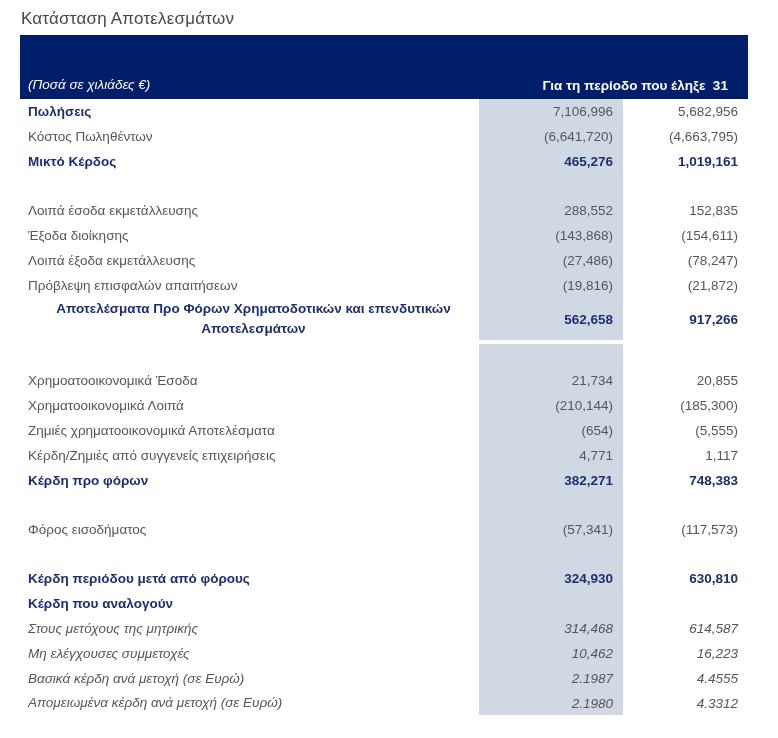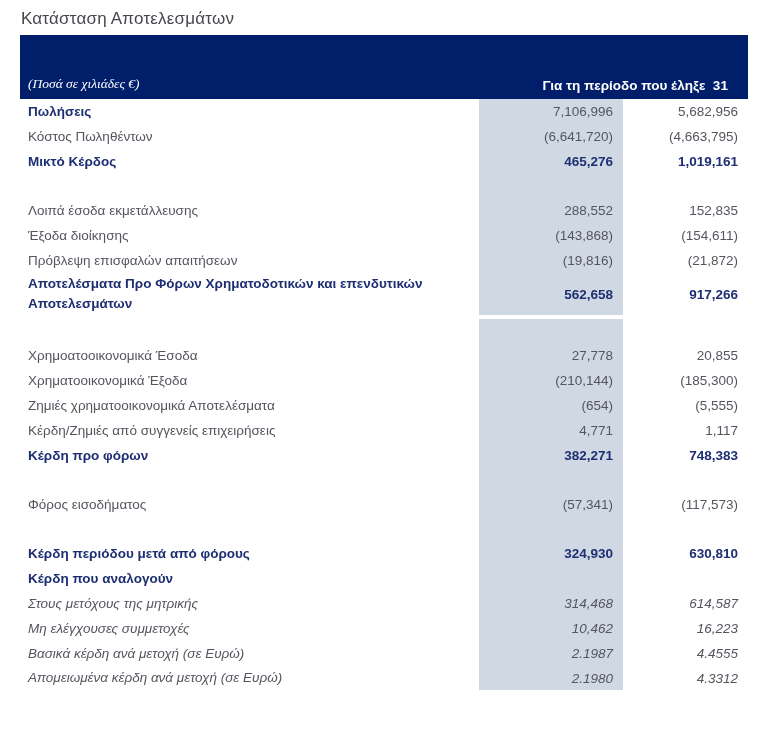--- a/index.html
+++ b/index.html
@@ -18,21 +18,21 @@
 
   
   .thead {
     background:var(--header-bg,#001e6a); color:#ffffff;
     height:64px; display:flex;
   }
   .th-left {
     flex:1; display:flex; align-items:flex-end;
     padding:0 0 7px 8px;
   }
-  .units { font-style:italic; font-size:13.5px;font-family:Liberation Serif, serif; }
+  .units { font-style:italic; font-size:13.5px; }
   .th-right {
     width:251px; display:flex; flex-direction:column;
     justify-content:space-between; padding-top:21px;
   }
   .th-period {
     font-weight:bold; font-size:13.5px; line-height:1.5;
     padding-left:8px; white-space:pre-wrap;
   }
   .th-years { display:flex; font-weight:bold; font-size:14px; padding-bottom:7px; }
   .y2025 { width:126px; text-align:right; padding-right:10px; }
@@ -58,21 +58,21 @@
   .row-bold-label .cell-label { font-weight:bold; color:var(--bold-color,#1d2e73); }
   .row-total .cell-label,
   .row-total .cell-2025,
   .row-total .cell-2024 { font-weight:bold; color:var(--bold-color,#1d2e73); }
   .row-italic .cell-label,
   .row-italic .cell-2025,
   .row-italic .cell-2024 { font-style:italic; }
   .kind-blank { height:24px; }
   .kind-gap { height:4px; }
   .kind-gap .cell-2025 { background:#ffffff; }
-  .row-twoline { height:42px; }
+  .row-twoline { height:42px;text-align:center; }
   .row-twoline .label-text { max-width:448px; }
   .row-last { height:24px; }
 </style>
 </head>
 <body>
 
 <div class="page">
 
   <div class="title">Κατάσταση Αποτελεσμάτων</div>
 
@@ -148,20 +148,29 @@
   <div class="row kind-data row-regular">
     <div class="cell-label"><span class="label-text">Έξοδα διοίκησης</span></div>
     <div class="cell-2025">
             <span class="value-text">(143,868)</span>
           </div>
     <div class="cell-2024">
             <span class="value-text">(154,611)</span>
           </div>
   </div>
 
+  <div class="row kind-data row-regular">
+    <div class="cell-label"><span class="label-text">Λοιπά έξοδα εκμετάλλευσης</span></div>
+    <div class="cell-2025">
+            <span class="value-text">(27,486)</span>
+          </div>
+    <div class="cell-2024">
+            <span class="value-text">(78,247)</span>
+          </div>
+  </div>
 
   <div class="row kind-data row-regular">
     <div class="cell-label"><span class="label-text">Πρόβλεψη επισφαλών απαιτήσεων</span></div>
     <div class="cell-2025">
             <span class="value-text">(19,816)</span>
           </div>
     <div class="cell-2024">
             <span class="value-text">(21,872)</span>
           </div>
   </div>
@@ -192,29 +201,29 @@
             <span class="value-text"></span>
           </div>
     <div class="cell-2024">
             <span class="value-text"></span>
           </div>
   </div>
 
   <div class="row kind-data row-regular">
     <div class="cell-label"><span class="label-text">Χρημοατοοικονομικά Έσοδα</span></div>
     <div class="cell-2025">
-            <span class="value-text">27,778</span>
+            <span class="value-text">21,734</span>
           </div>
     <div class="cell-2024">
             <span class="value-text">20,855</span>
           </div>
   </div>
 
   <div class="row kind-data row-regular">
-    <div class="cell-label"><span class="label-text">Χρηματοοικονομικά Έξοδα</span></div>
+    <div class="cell-label"><span class="label-text">Χρηματοοικονομικά Λοιπά</span></div>
     <div class="cell-2025">
             <span class="value-text">(210,144)</span>
           </div>
     <div class="cell-2024">
             <span class="value-text">(185,300)</span>
           </div>
   </div>
 
   <div class="row kind-data row-regular">
     <div class="cell-label"><span class="label-text">Ζημιές χρηματοοικονομικά Αποτελέσματα</span></div>

